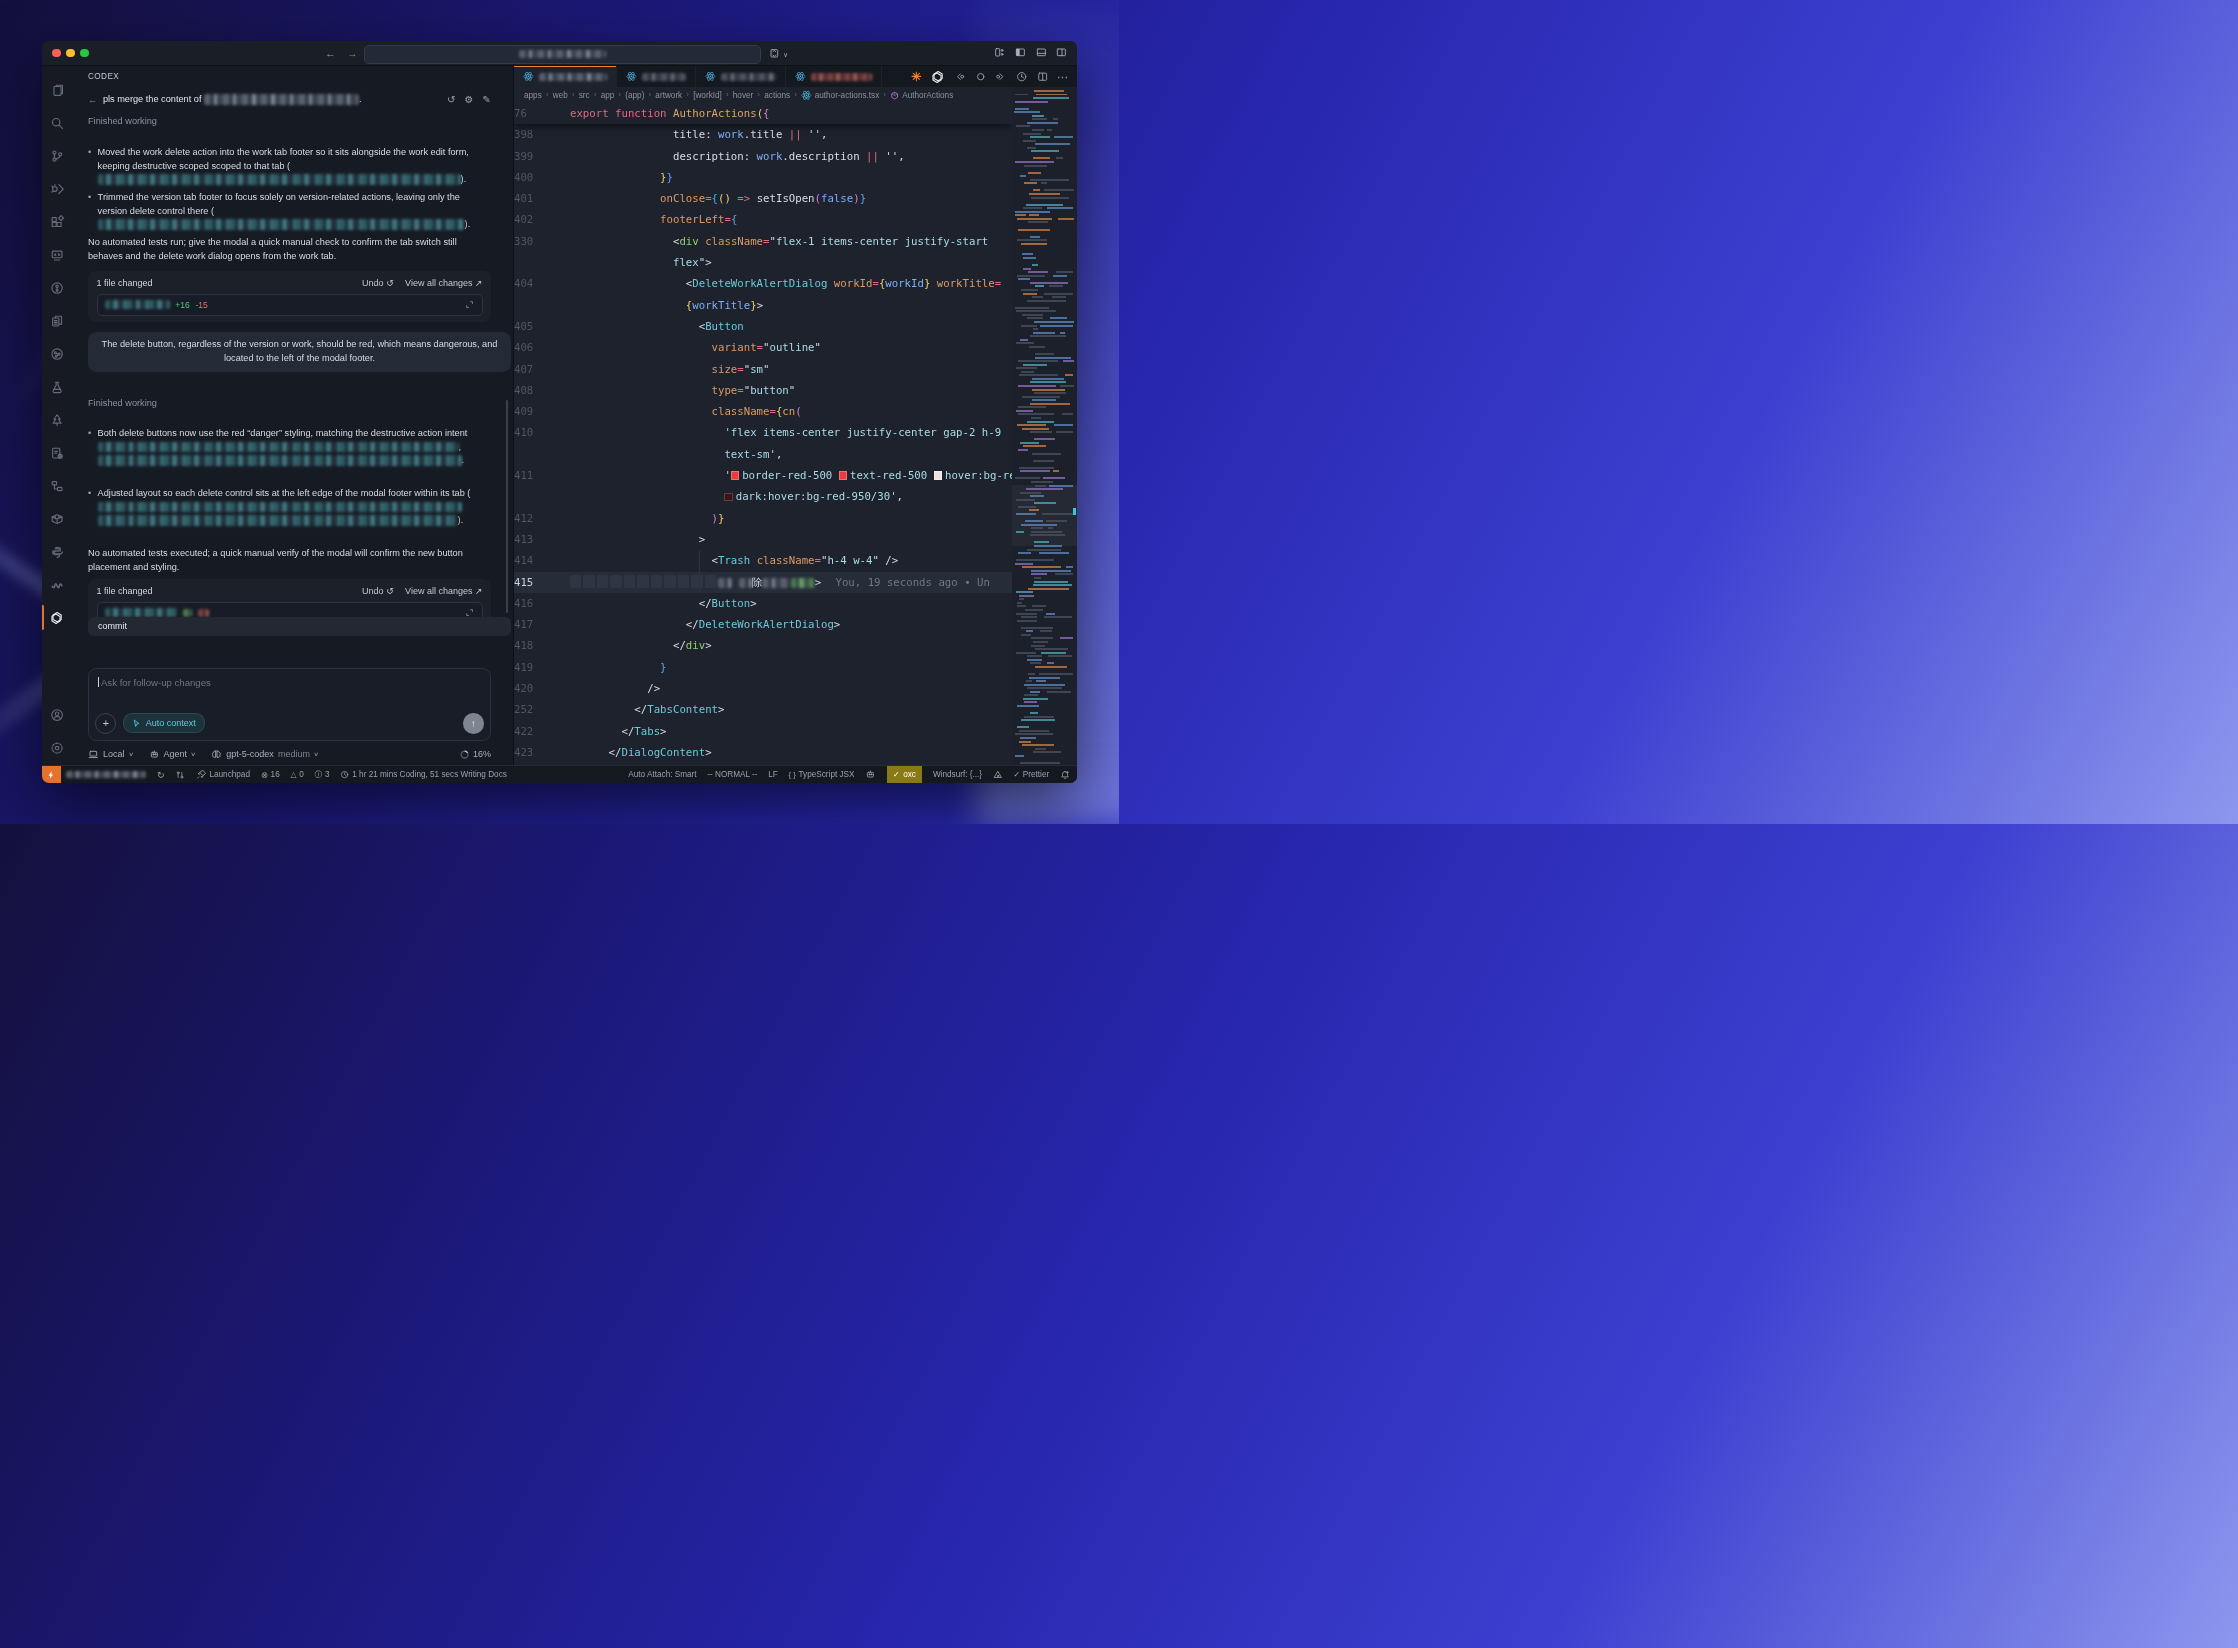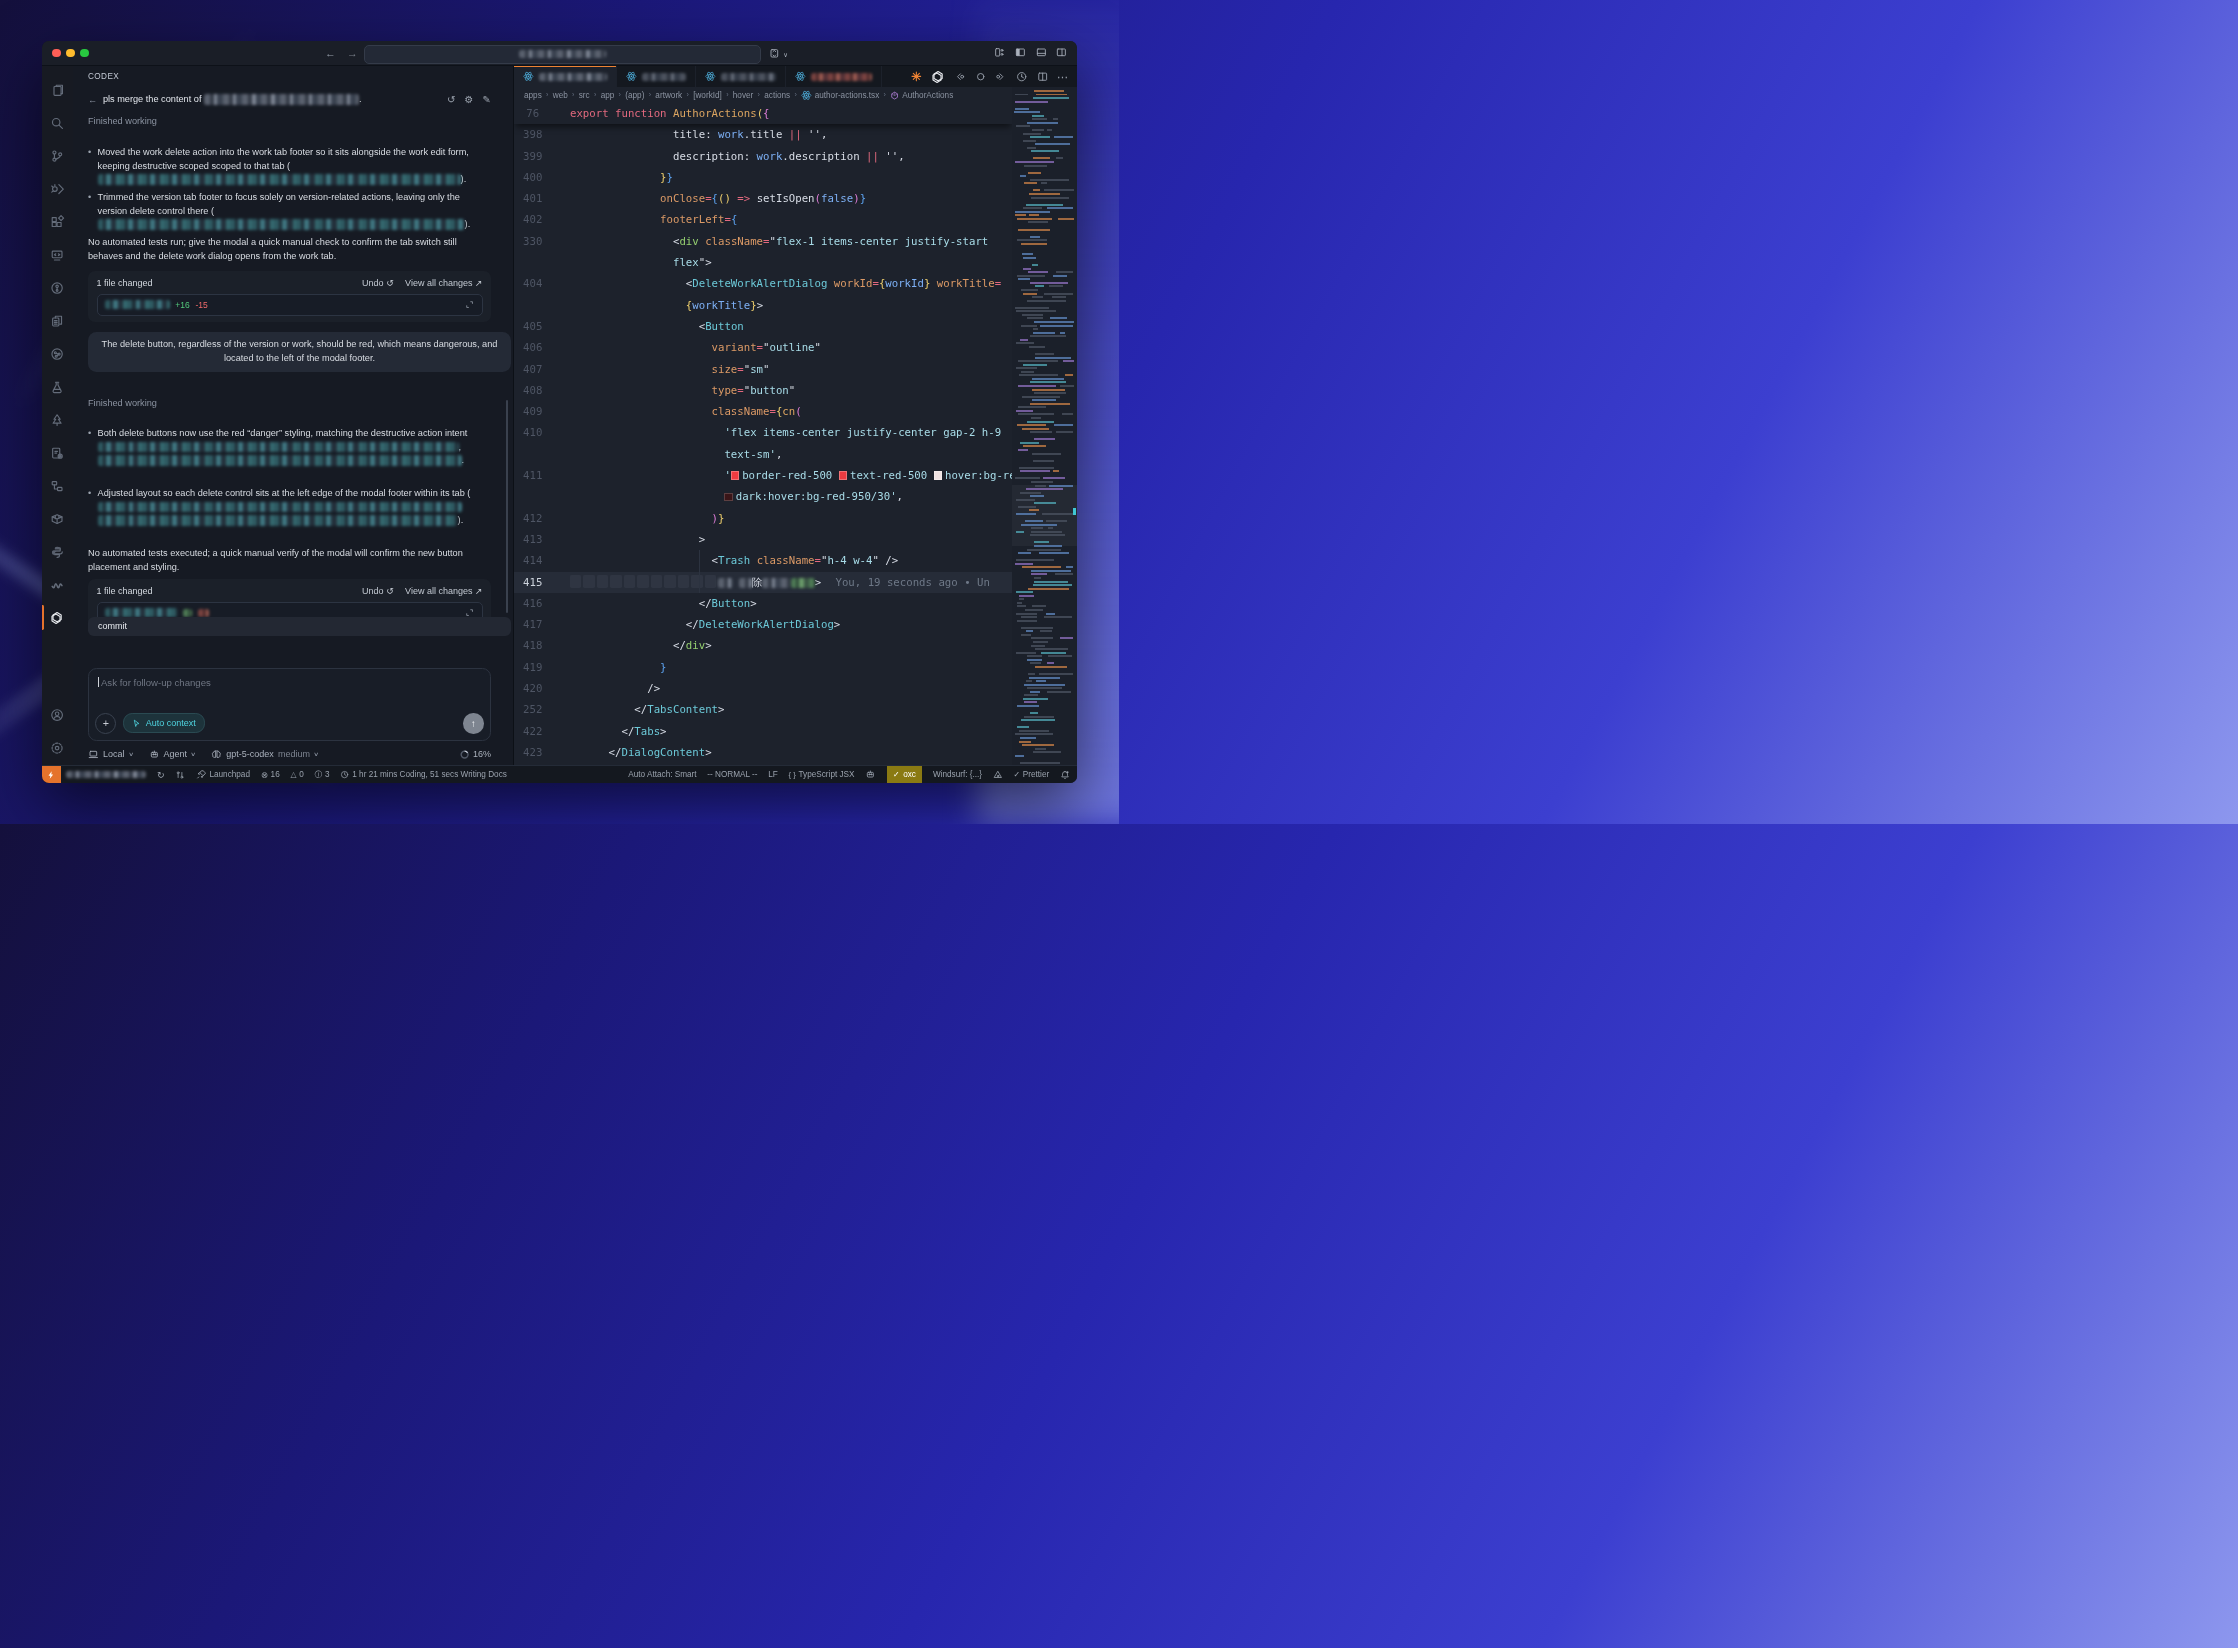--- a/index.html
+++ b/index.html
@@ -106,21 +106,21 @@
   .breadcrumbs{position:absolute;left:0;top:21.3px;height:15.6px;right:65px;display:flex;align-items:center;
     padding-left:10px;gap:4.3px;font-size:8.2px;color:#8b93a1;white-space:nowrap;overflow:hidden;}
   .bc-sep{color:#657081;font-size:7.1px;}
   .bc-item{display:flex;align-items:center;gap:2.8px;}
 
   .codewrap{position:absolute;left:0;top:37px;bottom:0;right:65px;overflow:hidden;
     font-family:"DejaVu Sans Mono","Liberation Mono",monospace;font-size:10.7px;line-height:21.3px;}
   .crow{display:flex;height:21.3px;position:relative;white-space:pre;}
   .crow.sticky{background:#1d222c;box-shadow:0 4.3px 6.4px -1.4px rgba(0,0,0,.5);position:relative;z-index:4;}
   .crow.cur{background:#262c38;}
-  .cnum{width:46px;padding-right:8.5px;box-sizing:border-box;text-align:center;color:#4e5564;flex-shrink:0;}
+  .cnum{width:46px;padding-right:8.5px;box-sizing:border-box;text-align:left;color:#4e5564;flex-shrink:0;}
   .crow.cur .cnum{color:#cdd3dc;}
   .ccode{padding-left:10px;white-space:pre;position:relative;flex:1;overflow:hidden;}
   .guide{position:absolute;top:0;bottom:0;width:0.7px;background:#2c3340;left:calc(10px + 20ch);}
   .tk-k{color:#e2697e}.tk-o{color:#dc9a66}.tk-n{color:#dca561}.tk-c{color:#6cc9d8}.tk-g{color:#95cf70}
   .tk-s{color:#a8dce8}.tk-p{color:#d8dde6}.tk-v{color:#7db0f5}.tk-y{color:#eecf6d}.tk-u{color:#df7ed8}.tk-b{color:#5ca2ef}
   .sw{display:inline-block;width:8.5px;height:8.5px;margin-right:2.8px;vertical-align:-0.7px;border:0.7px solid rgba(255,255,255,.28);box-sizing:border-box;}
   .sw-r{background:#ee3b41}.sw-w{background:#efe2e2}.sw-m{background:#3a1518;border-color:rgba(255,255,255,.18)}
   .wsbox{display:inline-block;width:11.4px;height:13.5px;background:#2f3542;border-radius:1.4px;margin-right:2.1px;vertical-align:-2.8px;}
   .blame{color:#6e7887;padding-left:14.2px;}
   .cjk{color:#d8dde6;}

